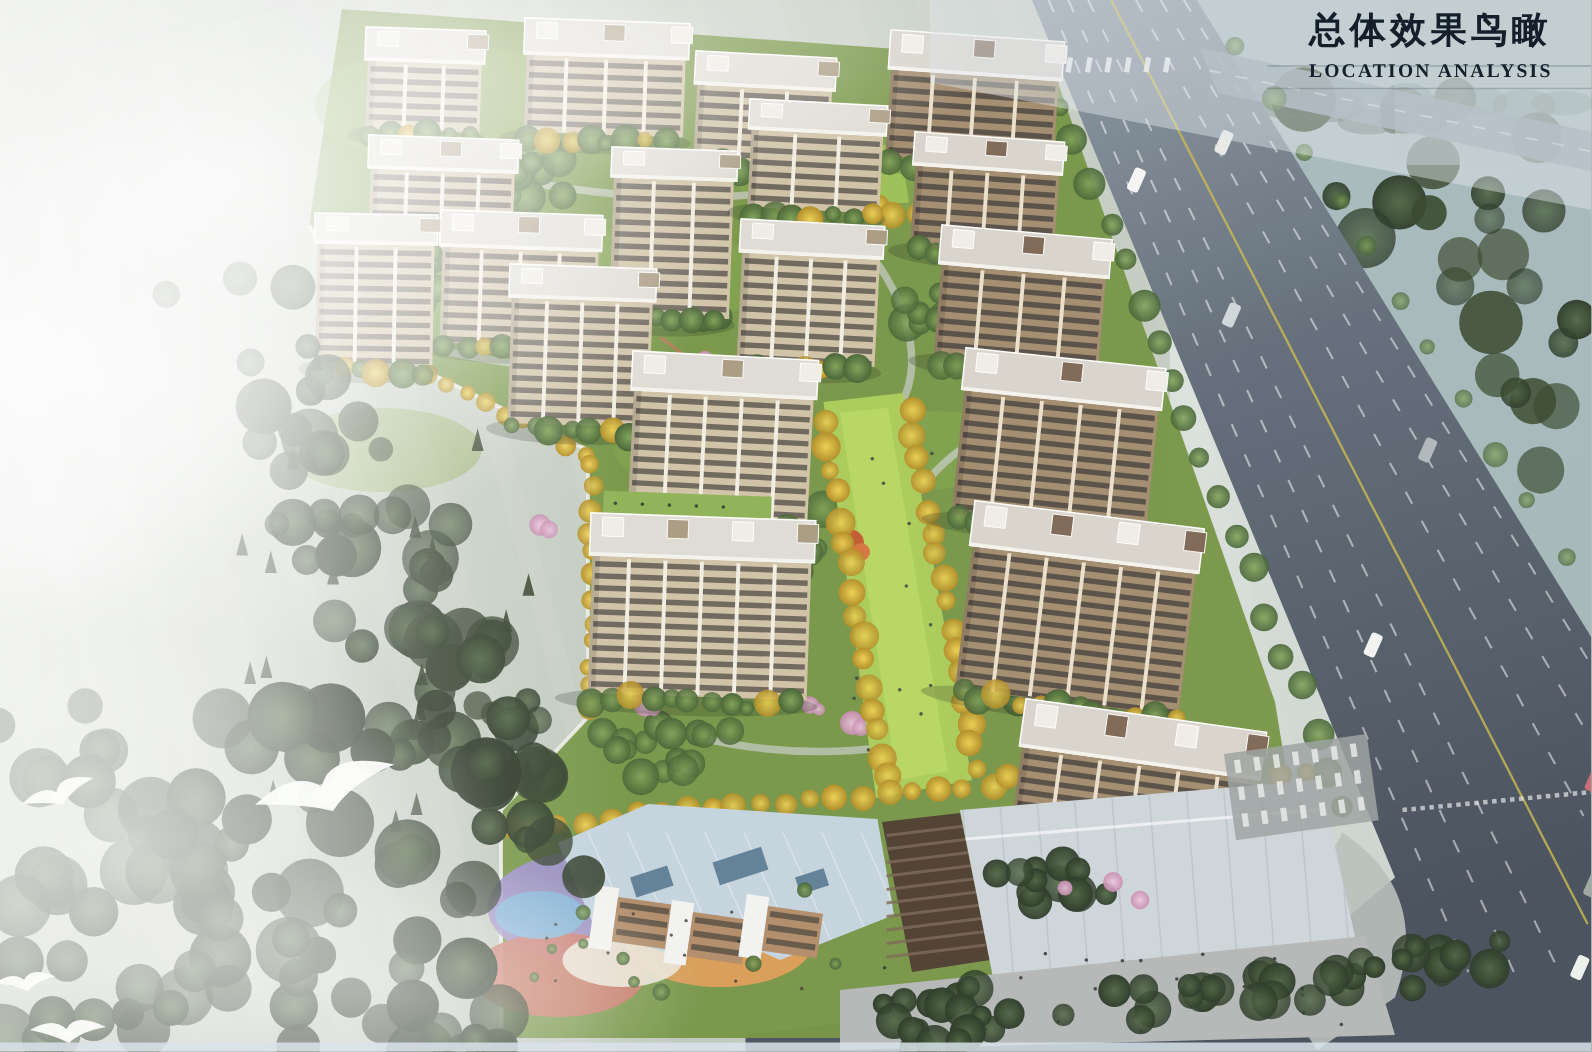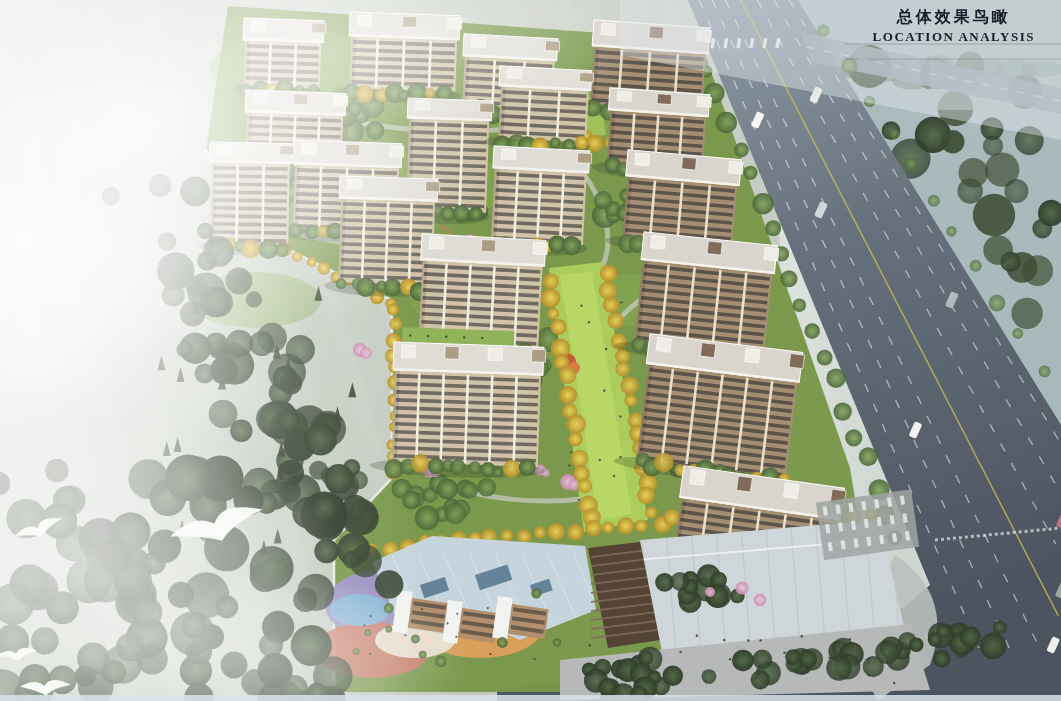--- a/index.html
+++ b/index.html
@@ -3,21 +3,21 @@
 <meta charset="utf-8">
 <style>
   html,body{margin:0;padding:0;background:#9aa39c;}
   .stage{position:relative;width:1061px;height:701px;overflow:hidden;
          background:#e8ece9;font-family:"Liberation Sans",sans-serif;}
   .stage svg{position:absolute;inset:0;display:block;}
   .title-block{position:absolute;top:8px;right:26px;z-index:5;
                display:flex;flex-direction:column;align-items:center;
                text-align:center;pointer-events:none;}
   .title-cn{font-family:"Liberation Serif",serif;font-weight:bold;
-            font-size:16px;letter-spacing:3px;line-height:1.15;}
+            font-size:24px;letter-spacing:3px;line-height:1.15;}
   .title-en{font-family:"Liberation Serif",serif;font-weight:bold;
             font-size:13px;letter-spacing:1.5px;margin-top:3px;text-align:right;}
 </style>
 </head>
 <body>
 
 <div class="stage">
   <svg id="scene" viewBox="0 0 1061 701" width="1061" height="701">
       <defs>
         <linearGradient id="bg" x1="0" y1="0" x2="1" y2="1">

